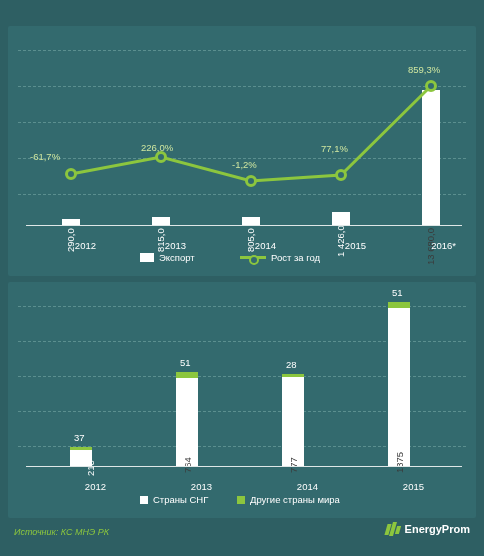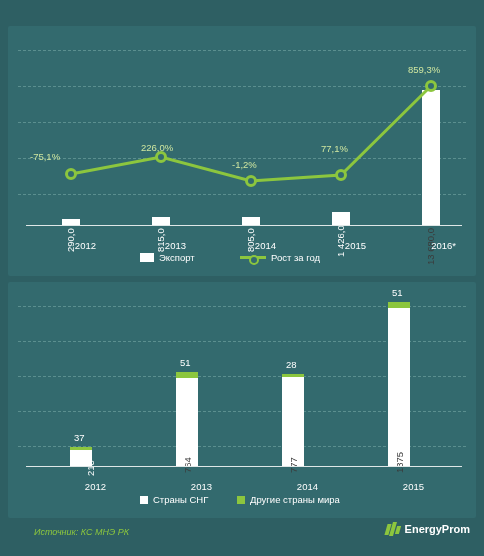--- a/index.html
+++ b/index.html
@@ -72,21 +72,21 @@
     width:26px;height:0;border-top:3px solid #8cc63e;position:relative;display:inline-block;
   }
   .swatch-line::after{
     content:"";position:absolute;left:9px;top:-4px;width:6px;height:6px;border-radius:50%;
     background:#336a6e;border:2px solid #8cc63e;box-sizing:content-box;
   }
 
   
   .source{
     position:absolute;left:14px;top:527px;
-    font-size:9px;font-style:italic;color:#8cc63e;margin-left:20px;
+    font-size:9px;font-style:italic;color:#8cc63e;
   }
   .brand{
     position:absolute;right:14px;top:522px;
     display:flex;align-items:center;gap:5px;
   }
   .brand-mark{
     width:14px;height:14px;position:relative;
   }
   .brand-mark i{
     position:absolute;left:0;width:4px;background:#8cc63e;display:block;
@@ -124,21 +124,21 @@
 
       <svg width="468" height="250" style="position:absolute;left:0;top:0;">
         <polyline points="63,148 153,131 243,155 333,149 423,60" fill="none" stroke="#8cc63e" stroke-width="3"></polyline>
         <circle cx="63" cy="148" r="4.5" fill="#336a6e" stroke="#8cc63e" stroke-width="3"></circle>
         <circle cx="153" cy="131" r="4.5" fill="#336a6e" stroke="#8cc63e" stroke-width="3"></circle>
         <circle cx="243" cy="155" r="4.5" fill="#336a6e" stroke="#8cc63e" stroke-width="3"></circle>
         <circle cx="333" cy="149" r="4.5" fill="#336a6e" stroke="#8cc63e" stroke-width="3"></circle>
         <circle cx="423" cy="60" r="4.5" fill="#336a6e" stroke="#8cc63e" stroke-width="3"></circle>
       </svg>
 
-      <div class="pt-label" style="left:22px;  top:125px;">-75,1%</div>
+      <div class="pt-label" style="left:22px;  top:125px;">-61,7%</div>
       <div class="pt-label" style="left:133px; top:116px;">226,0%</div>
       <div class="pt-label" style="left:224px; top:133px;">-1,2%</div>
       <div class="pt-label" style="left:313px; top:117px;">77,1%</div>
       <div class="pt-label" style="left:400px; top:38px;">859,3%</div>
 
       <div class="axis" style="top:199px;"></div>
 
       <div class="xtick" style="left:38px;  top:206px; width:50px;">2012</div>
       <div class="xtick" style="left:128px; top:206px; width:50px;">2013</div>
       <div class="xtick" style="left:218px; top:206px; width:50px;">2014</div>

